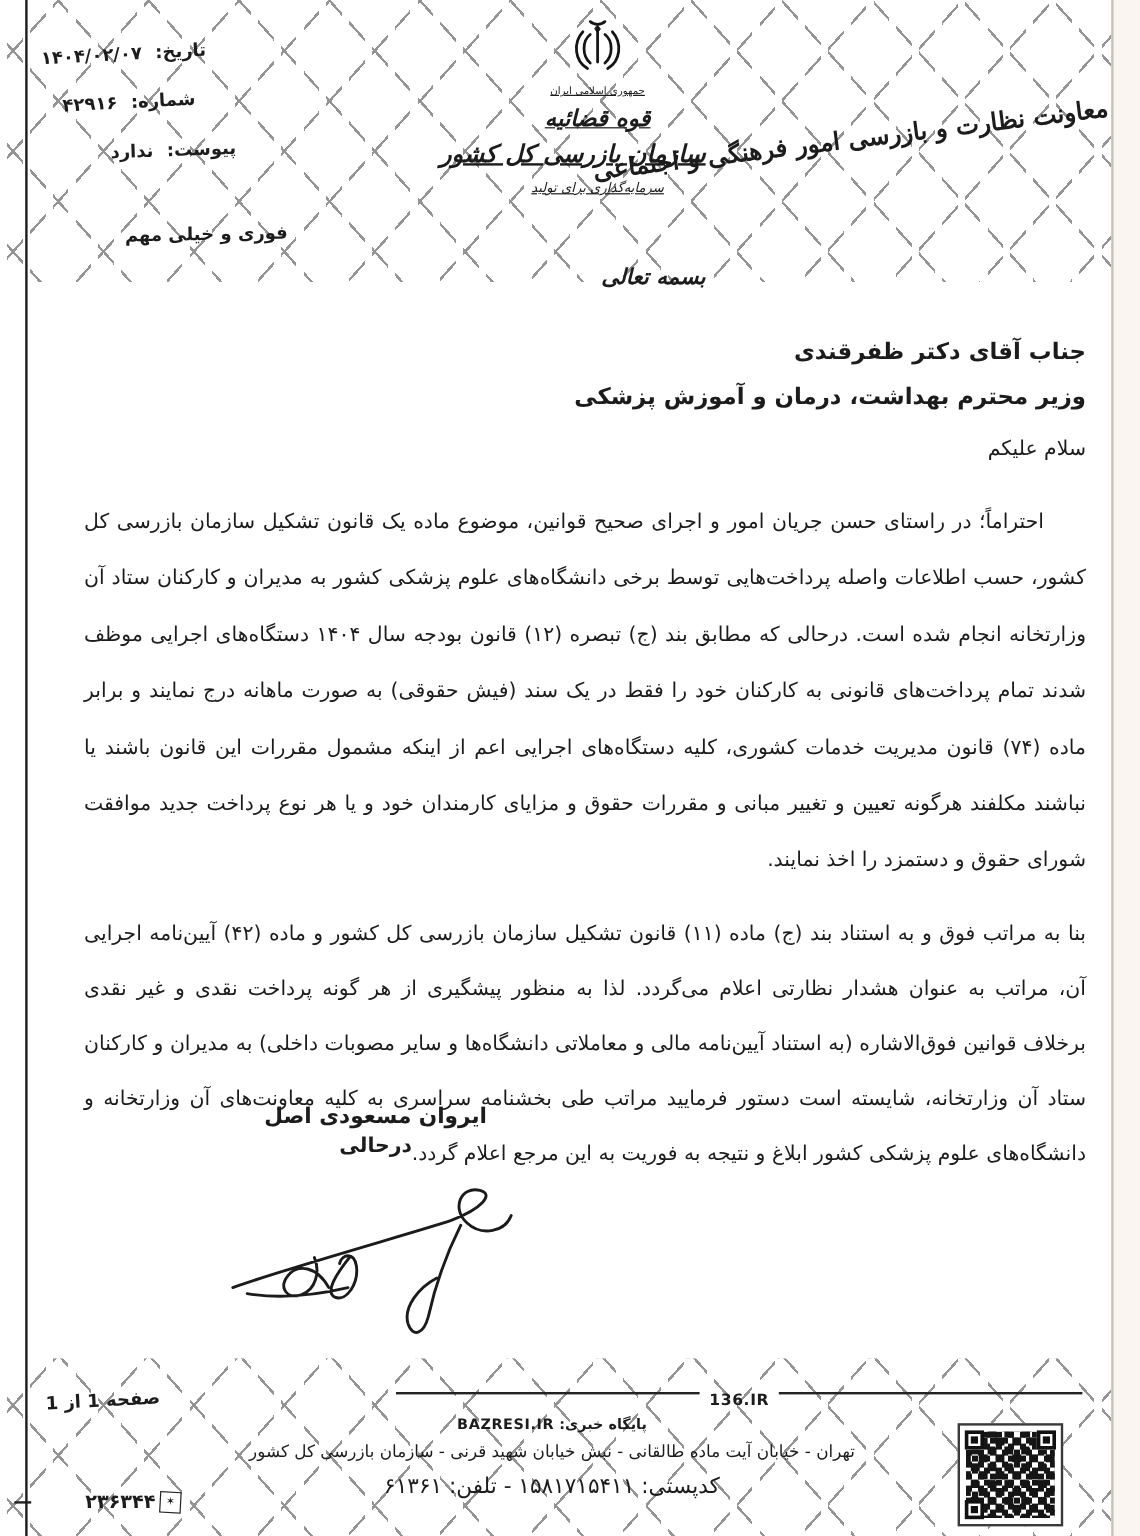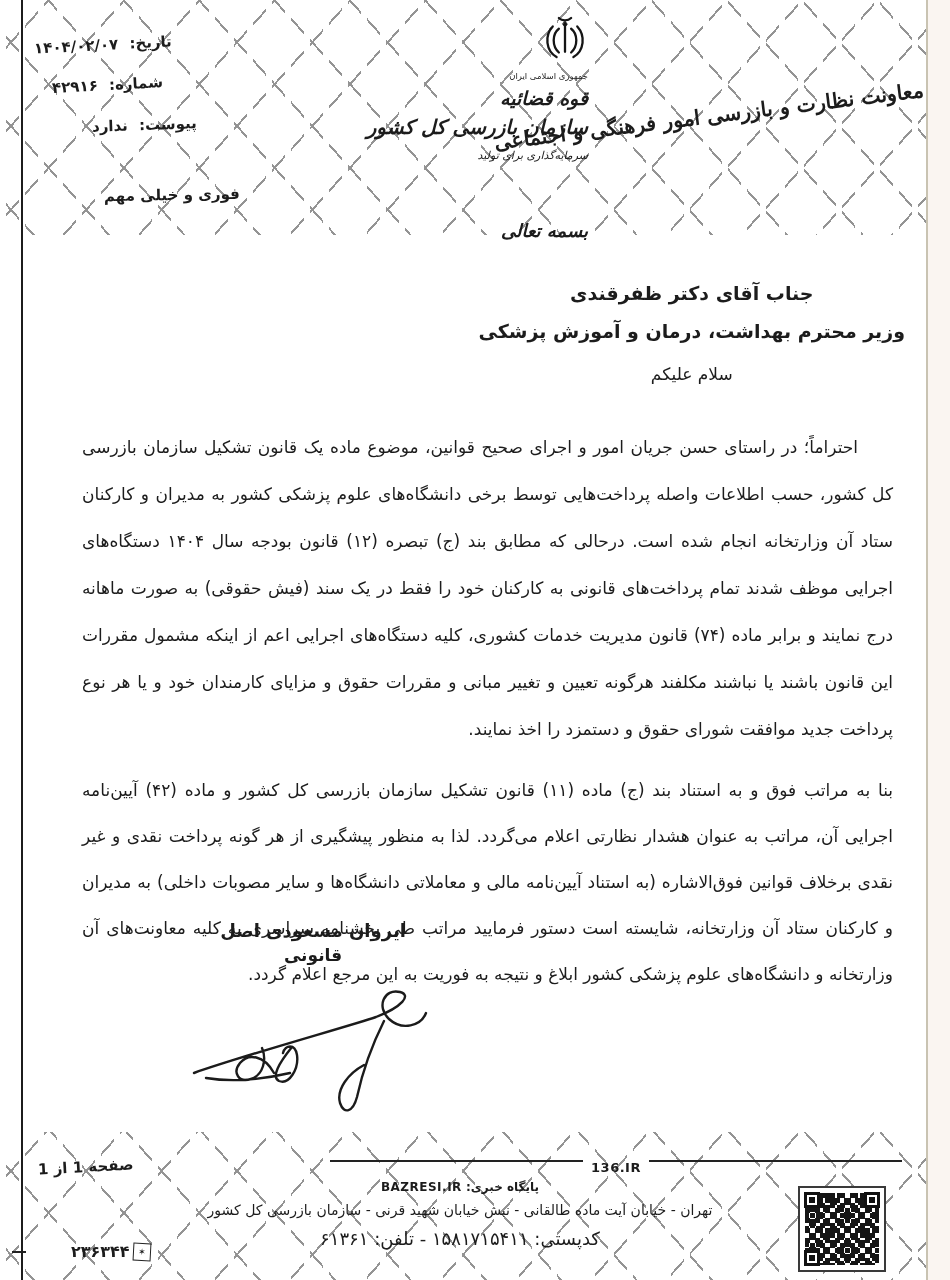--- a/index.html
+++ b/index.html
@@ -24,39 +24,39 @@
   .xhatch.bottom{bottom:0;height:148px;}
   
   .meta{right:auto;text-align:right;direction:rtl;font-size:15px;font-weight:bold;
     transform:rotate(-3deg);white-space:nowrap;}
   #meta-date{left:34px;top:36px;}
   #meta-number{left:52px;top:76px;}
   #meta-attachment{left:92px;top:116px;transform:rotate(-2deg);}
   #priority{left:104px;top:186px;font-size:15px;font-weight:bold;direction:rtl;transform:rotate(-1deg);}
   .meta .val{margin-right:6px;}
   
-  #letterhead{left:408px;top:16px;width:180px;text-align:right;direction:rtl;}
+  #letterhead{left:408px;top:16px;width:180px;text-align:center;direction:rtl;text-decoration:underline;}
   #letterhead .country{font-size:8.5px;margin-top:1px;letter-spacing:.5px;}
   #letterhead .judiciary{font-family:"DejaVu Serif", serif;font-weight:bold;font-size:19px;margin-top:6px;font-style:italic;}
   #letterhead .org{font-family:"DejaVu Serif", serif;font-weight:bold;font-size:20px;margin-top:6px;font-style:italic;white-space:nowrap;}
   #letterhead .slogan{font-size:11px;margin-top:10px;font-style:italic;white-space:nowrap;}
   #besmele{left:408px;top:220px;width:180px;text-align:right;
     font-family:"DejaVu Serif", serif;font-style:italic;font-weight:bold;font-size:18px;direction:rtl;}
   
   #department{right:28px;top:78px;width:420px;text-align:right;direction:rtl;
     font-weight:bold;font-size:20.5px;transform:rotate(-7deg);transform-origin:top right;
     font-family:"DejaVu Serif", serif;white-space:nowrap;}
   
-  #recipient{right:45px;top:282px;text-align:center;direction:rtl;}
+  #recipient{right:45px;top:282px;text-align:right;direction:rtl;}
   #recipient .r1,#recipient .r2{font-weight:bold;font-size:19px;margin-bottom:16px;}
   #recipient .sal{font-size:17px;margin-top:22px;}
   
   #letter-body{right:45px;left:70px;top:412px;direction:rtl;text-align:justify;
     font-size:17px;line-height:47px;}
-  #letter-body p{margin:12px;}
+  #letter-body p{margin:0;}
   #letter-body p.p1{text-indent:35px;}
   #letter-body p.p2{margin-top:14px;line-height:46px;}
   
   #sig-block{left:168px;top:920px;width:290px;text-align:center;direction:rtl;}
   #sig-block .name{font-weight:bold;font-size:18px;}
   #sig-block .title{font-weight:bold;font-size:17px;margin-top:4px;}
   #sig-draw{left:178px;top:985px;}
   
   #footer-rule{left:330px;right:48px;top:1160px;display:flex;align-items:flex-start;gap:8px;}
   #footer-rule .line{flex:1;height:2px;background:#222;}
@@ -134,21 +134,21 @@
   <div class="sal">سلام علیکم</div>
 </div>
 
 <div class="layer" id="letter-body">
   <p class="p1">احتراماً؛ در راستای حسن جریان امور و اجرای صحیح قوانین، موضوع ماده یک قانون تشکیل سازمان بازرسی کل کشور، حسب اطلاعات واصله پرداخت‌هایی توسط برخی دانشگاه‌های علوم پزشکی کشور به مدیران و کارکنان ستاد آن وزارتخانه انجام شده است. درحالی که مطابق بند (ج) تبصره (۱۲) قانون بودجه سال ۱۴۰۴ دستگاه‌های اجرایی موظف شدند تمام پرداخت‌های قانونی به کارکنان خود را فقط در یک سند (فیش حقوقی) به صورت ماهانه درج نمایند و برابر ماده (۷۴) قانون مدیریت خدمات کشوری، کلیه دستگاه‌های اجرایی اعم از اینکه مشمول مقررات این قانون باشند یا نباشند مکلفند هرگونه تعیین و تغییر مبانی و مقررات حقوق و مزایای کارمندان خود و یا هر نوع پرداخت جدید موافقت شورای حقوق و دستمزد را اخذ نمایند.</p>
   <p class="p2">بنا به مراتب فوق و به استناد بند (ج) ماده (۱۱) قانون تشکیل سازمان بازرسی کل کشور و ماده (۴۲) آیین‌نامه اجرایی آن، مراتب به عنوان هشدار نظارتی اعلام می‌گردد. لذا به منظور پیشگیری از هر گونه پرداخت نقدی و غیر نقدی برخلاف قوانین فوق‌الاشاره (به استناد آیین‌نامه مالی و معاملاتی دانشگاه‌ها و سایر مصوبات داخلی) به مدیران و کارکنان ستاد آن وزارتخانه، شایسته است دستور فرمایید مراتب طی بخشنامه سراسری به کلیه معاونت‌های آن وزارتخانه و دانشگاه‌های علوم پزشکی کشور ابلاغ و نتیجه به فوریت به این مرجع اعلام گردد.</p>
 </div>
 
 <div class="layer" id="sig-block">
   <div class="name">ایروان مسعودی اصل</div>
-  <div class="title">قانونی</div>
+  <div class="title">درحالی</div>
 </div>
 <svg class="layer" id="sig-draw" width="265" height="135" viewBox="0 0 265 135">
   <path d="M16 88 C60 72 175 40 198 32 C224 22 234 10 222 7 C206 3 198 22 211 34 C224 46 243 41 248 28
            M206 36 C196 56 186 80 179 112 C175 127 166 130 162 118 C158 104 171 88 186 80
            M96 88 C86 70 70 68 62 78 C54 88 61 98 73 94 C85 90 89 75 84 63
            M114 62 C101 78 93 92 101 96 C111 100 121 84 119 70 C117 58 107 60 105 68
            M28 93 C52 97 82 95 112 88" stroke="#1b1b1b" stroke-width="2.4" fill="none" stroke-linecap="round"></path>
 </svg>
 
 <div class="layer" id="footer-rule">

